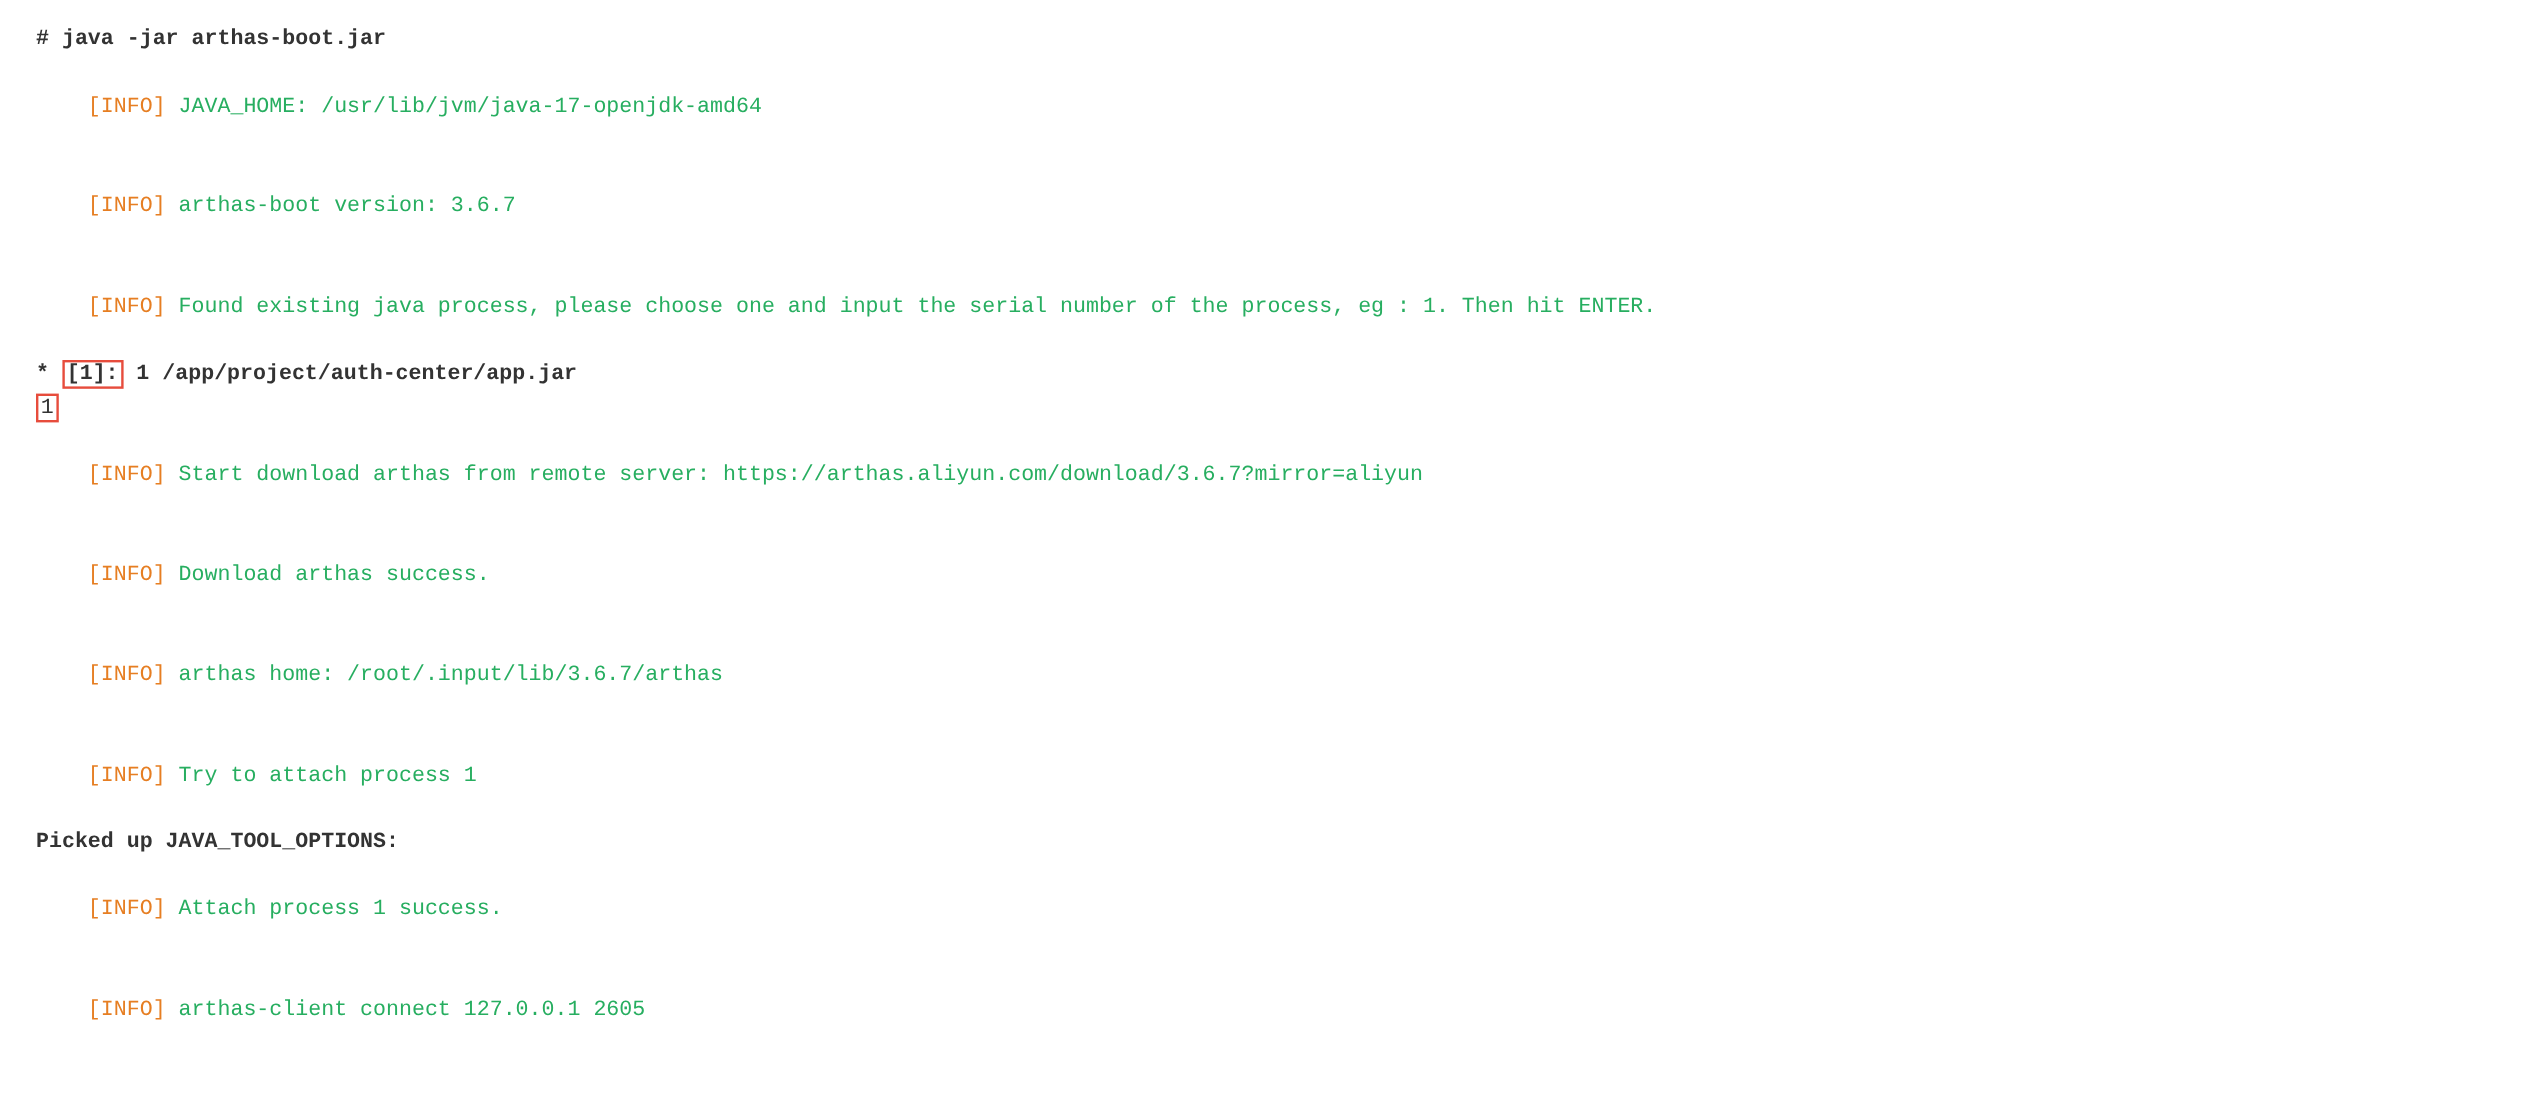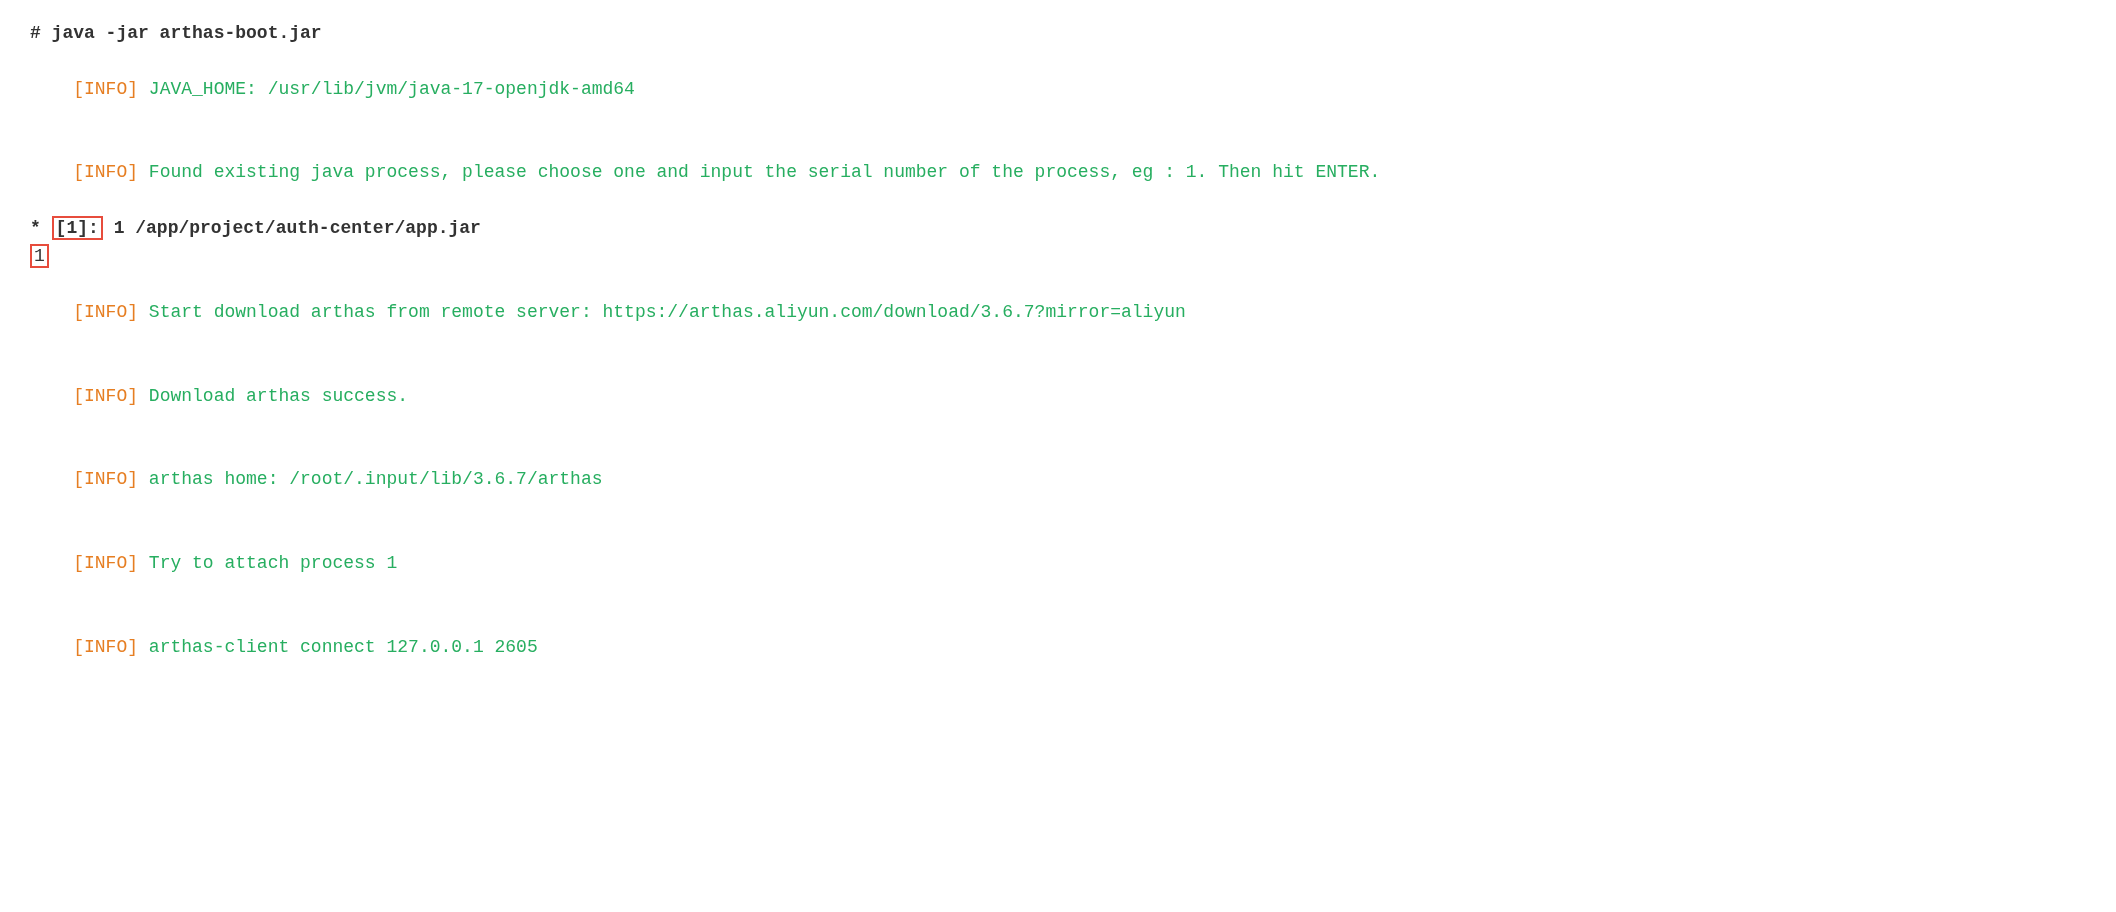--- a/index.html
+++ b/index.html
@@ -42,39 +42,46 @@
 <body>
 
 <div class="terminal">
 
   <span class="line cmd-text"># java -jar arthas-boot.jar</span>
 
   <span class="line">
     <span class="info-bracket">[INFO]</span><span class="info-text"> JAVA_HOME: /usr/lib/jvm/java-17-openjdk-amd64</span>
   </span>
   <span class="line">
+    <span class="info-bracket">[INFO]</span><span class="info-text"> arthas-boot version: 3.6.7</span>
+  </span>
+  <span class="line">
     <span class="info-bracket">[INFO]</span><span class="info-text"> Found existing java process, please choose one and input the serial number of the process, eg : 1. Then hit ENTER.</span>
   </span>
 
   <span class="line cmd-text">* <span class="highlight-box">[1]:</span> 1 /app/project/auth-center/app.jar</span>
 
   <span class="line"><span class="highlight-box">1</span></span>
 
   <span class="line">
     <span class="info-bracket">[INFO]</span><span class="info-text"> Start download arthas from remote server: https://arthas.aliyun.com/download/3.6.7?mirror=aliyun</span>
   </span>
   <span class="line">
     <span class="info-bracket">[INFO]</span><span class="info-text"> Download arthas success.</span>
   </span>
   <span class="line">
     <span class="info-bracket">[INFO]</span><span class="info-text"> arthas home: /root/.input/lib/3.6.7/arthas</span>
   </span>
   <span class="line">
     <span class="info-bracket">[INFO]</span><span class="info-text"> Try to attach process 1</span>
   </span>
+  <span class="line cmd-text">Picked up JAVA_TOOL_OPTIONS:</span>
+  <span class="line">
+    <span class="info-bracket">[INFO]</span><span class="info-text"> Attach process 1 success.</span>
+  </span>
   <span class="line">
     <span class="info-bracket">[INFO]</span><span class="info-text"> arthas-client connect 127.0.0.1 2605</span>
   </span>
 
   <div class="ascii-art-area">
     <div class="line">
       
       
       
       

